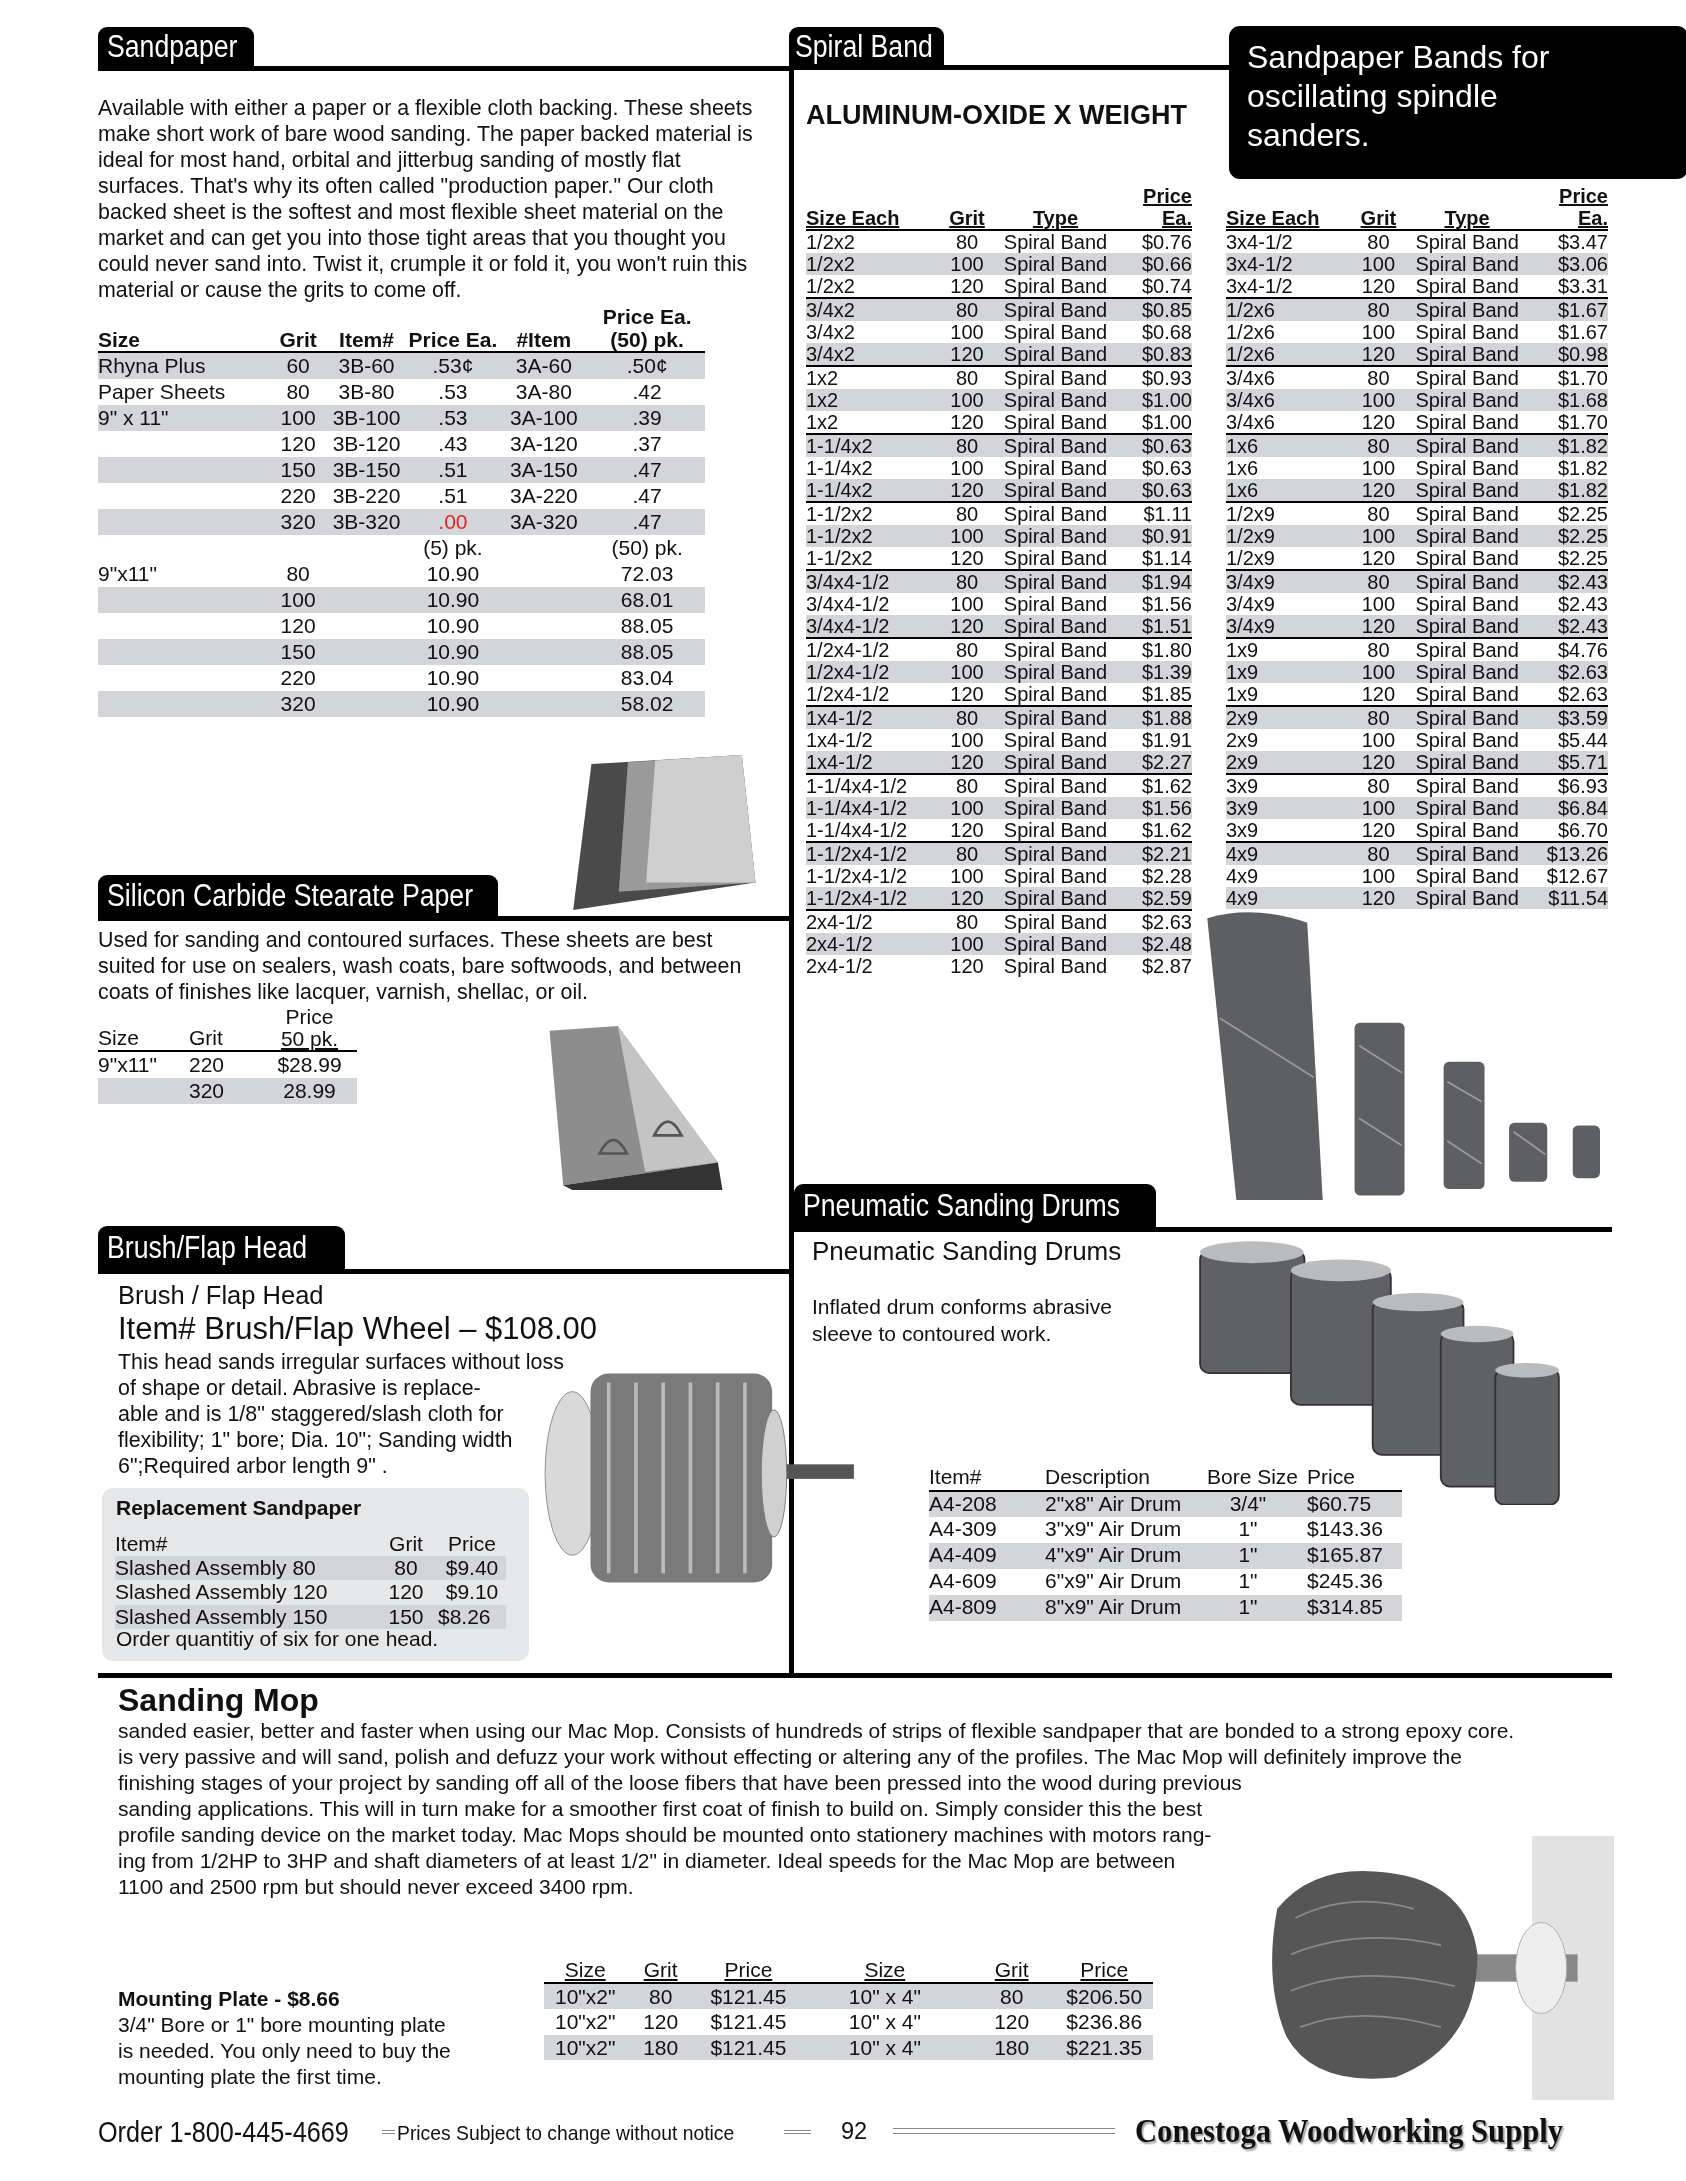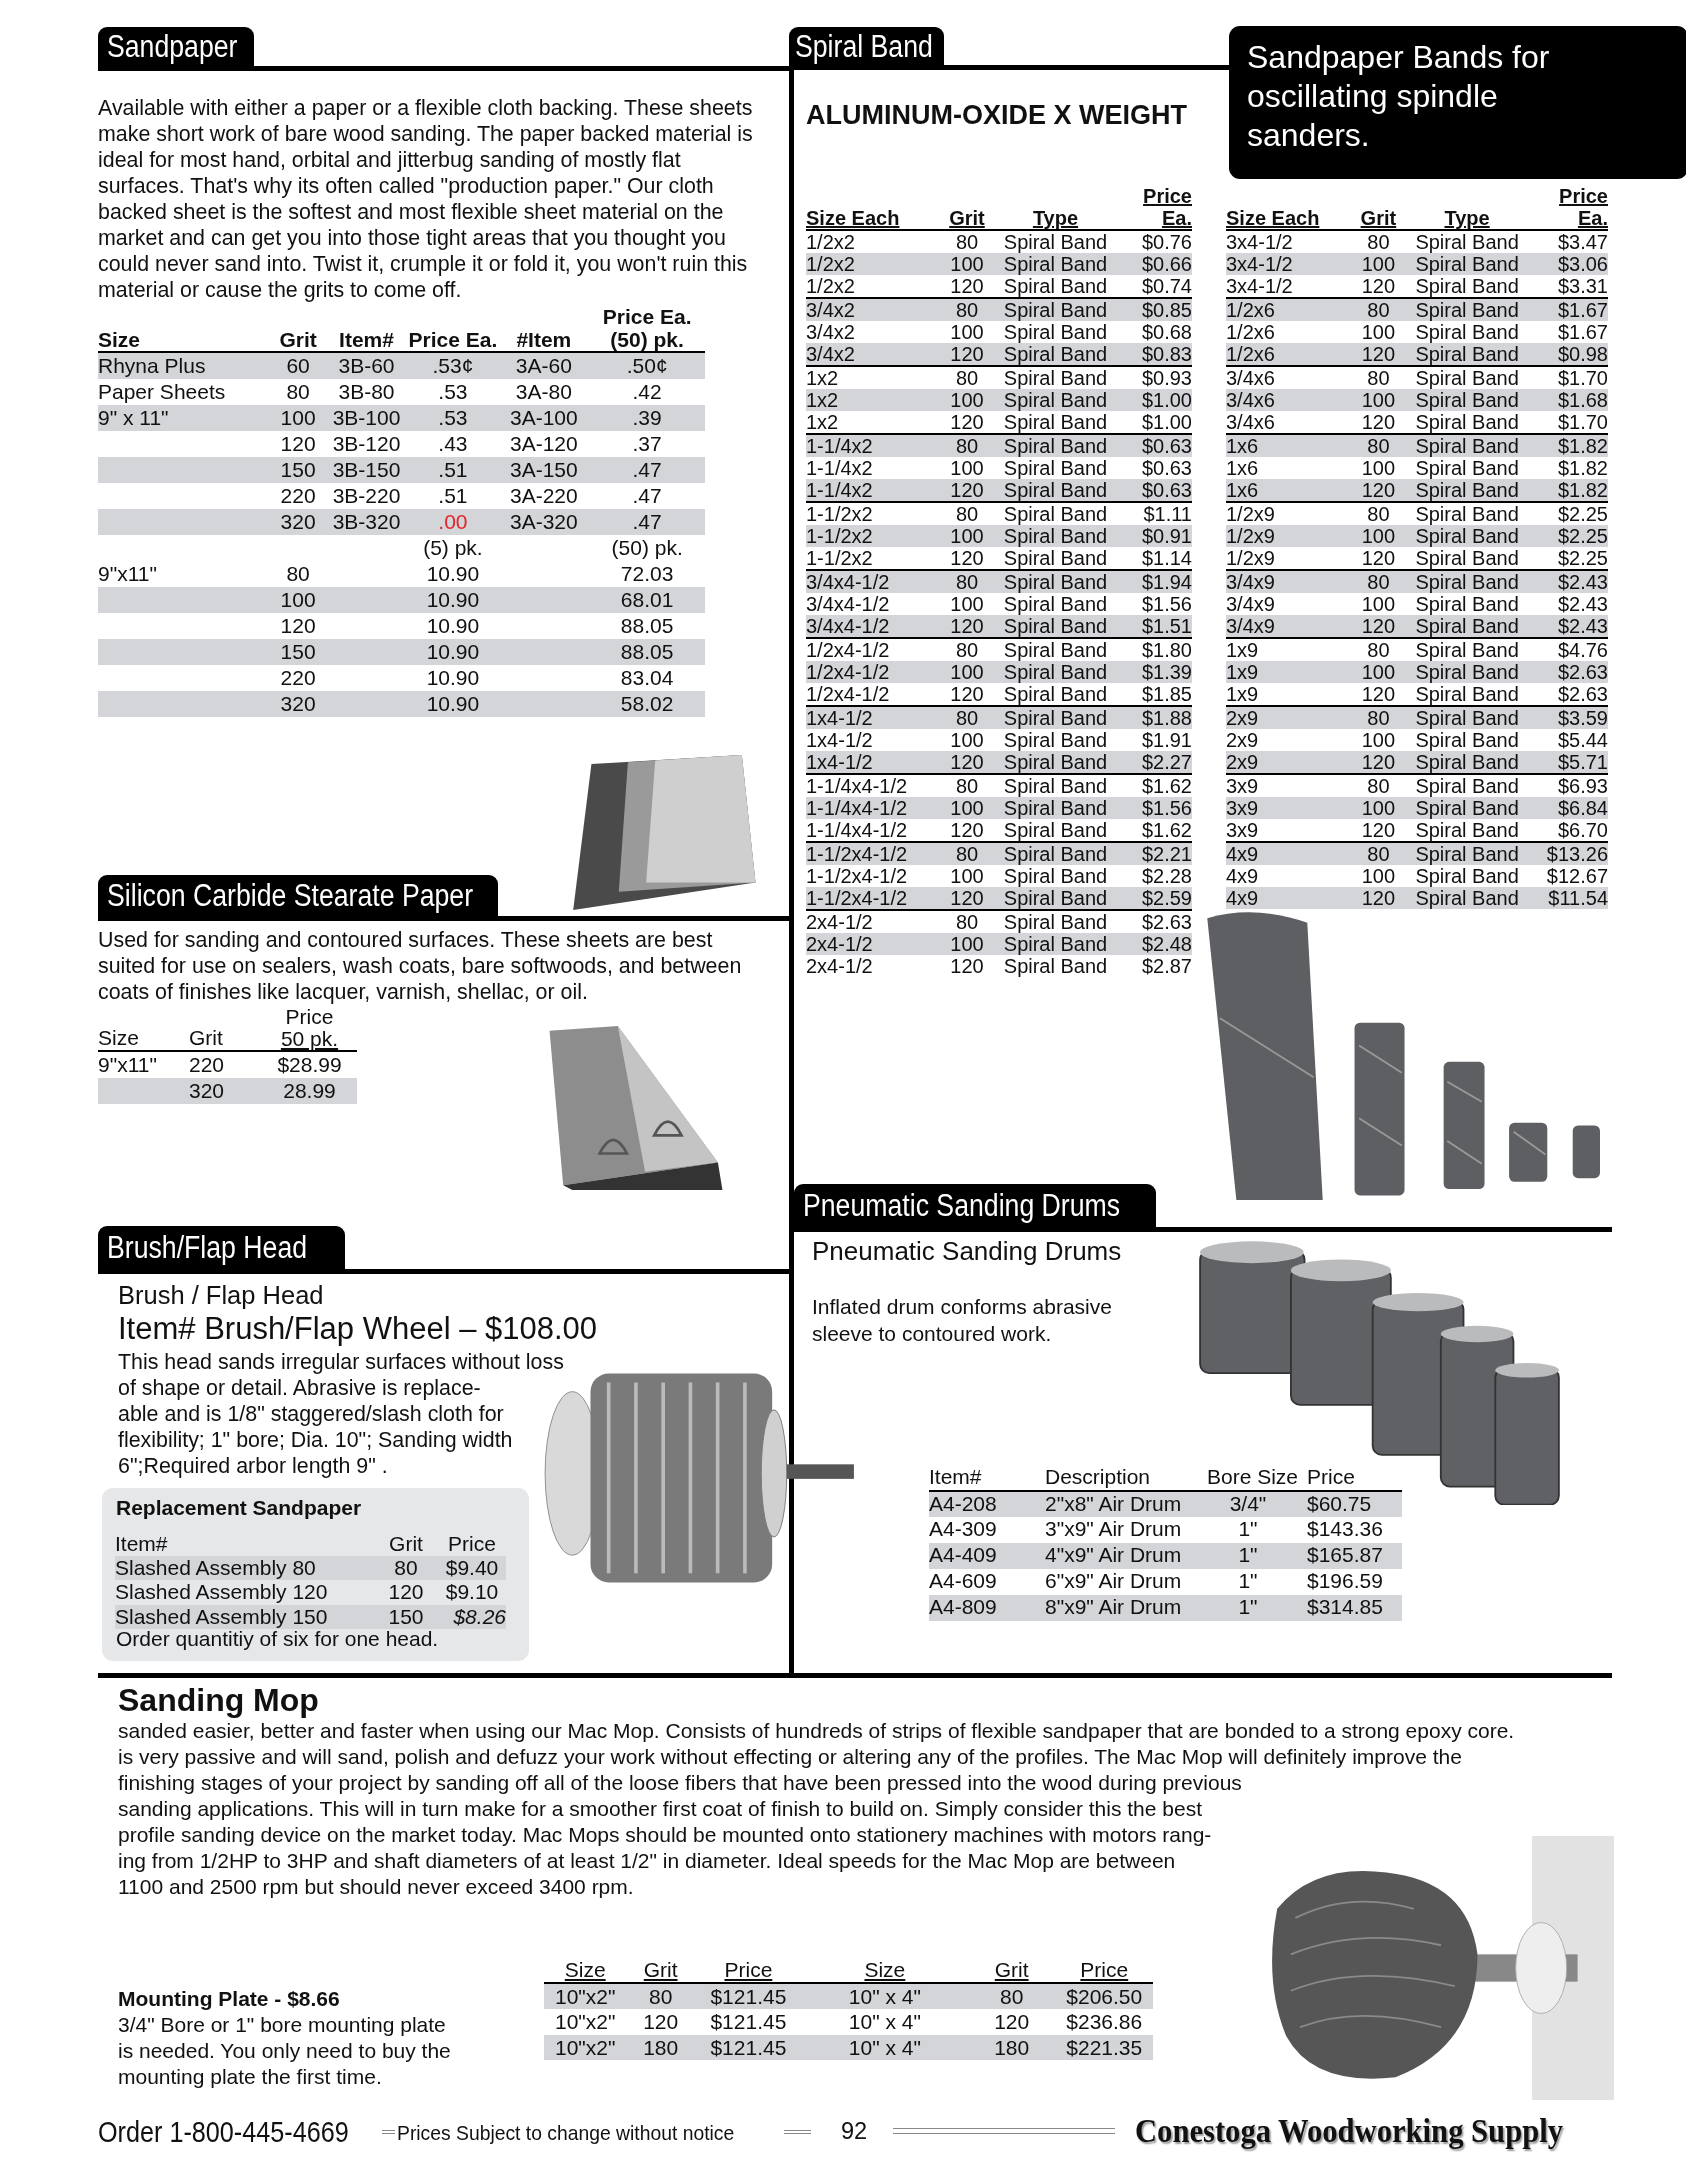--- a/index.html
+++ b/index.html
@@ -286,21 +286,21 @@
         <td style="text-align: center;">$9.40</td>
       </tr>
       <tr>
         <td>Slashed Assembly 120</td>
         <td style="text-align: center;">120</td>
         <td style="text-align: center;">$9.10</td>
       </tr>
       <tr class="shade">
         <td>Slashed Assembly 150</td>
         <td style="text-align: center;">150</td>
-        <td style="text-align: right; font-style: italic;">$8.26</td>
+        <td style="text-align: left;">$8.26</td>
       </tr>
     </tbody>
 </table>
 <div class="abs" style="left:116px;top:1627px;font-size:21px;">Order quantitiy of six for one head.</div>
 
 <div class="tab" style="left:789px;top:27px;width:155px;height:42px;font-size:31px;line-height:40px;padding-left:5.5px;">
     <span>Spiral Band</span>
   </div>
 <div class="abs" style="left:806px;top:100px;font-size:27px;font-weight:bold;">ALUMINUM-OXIDE X WEIGHT</div>
 <div class="abs" style="left:1229px;top:25.5px;width:459px;height:153px;background:#000;border-radius:11px;color:#fff;font-size:32px;line-height:39px;padding:12.7px 18px;">
@@ -786,21 +786,21 @@
       <tr class="shade">
         <td>A4-409</td>
         <td>4"x9" Air Drum</td>
         <td style="text-align: center; padding-right: 18px;">1"</td>
         <td>$165.87</td>
       </tr>
       <tr>
         <td>A4-609</td>
         <td>6"x9" Air Drum</td>
         <td style="text-align: center; padding-right: 18px;">1"</td>
-        <td>$196.59</td>
+        <td>$245.36</td>
       </tr>
       <tr class="shade">
         <td>A4-809</td>
         <td>8"x9" Air Drum</td>
         <td style="text-align: center; padding-right: 18px;">1"</td>
         <td>$314.85</td>
       </tr>
     </tbody>
 </table>
 

